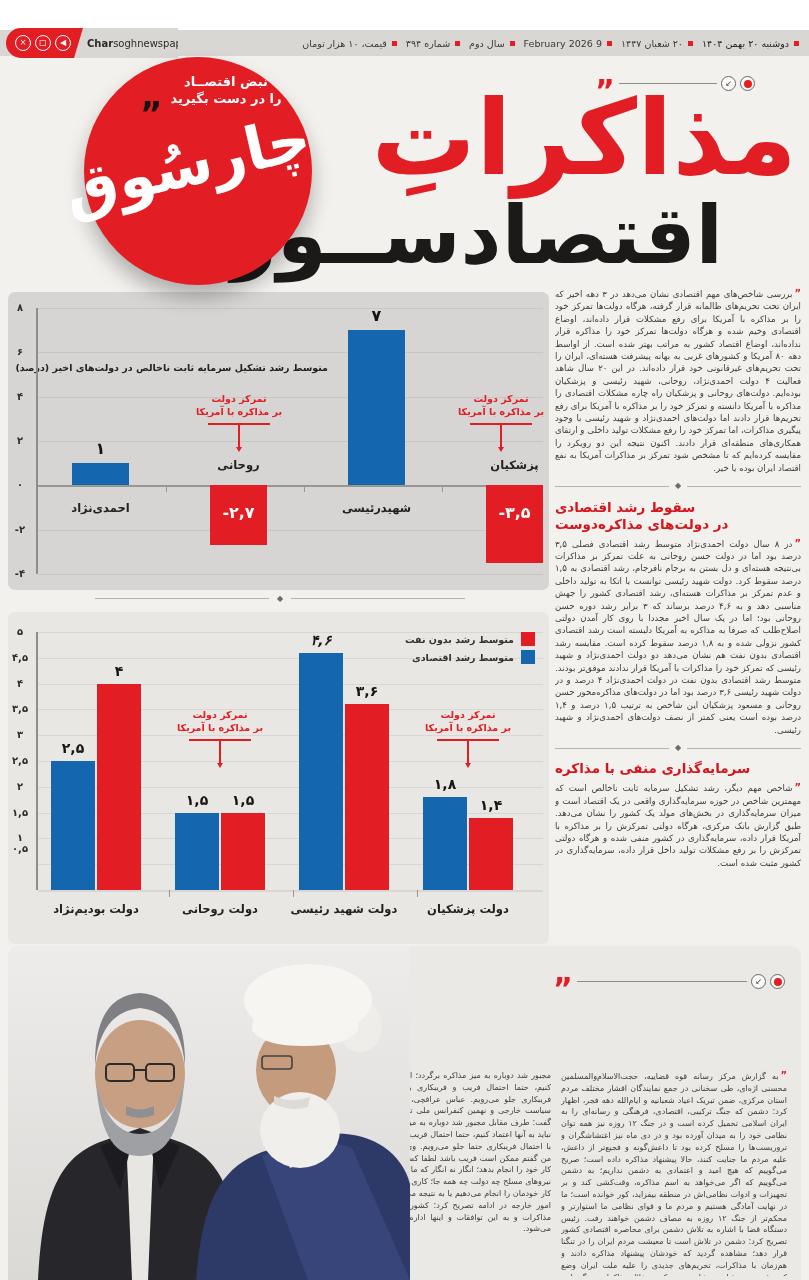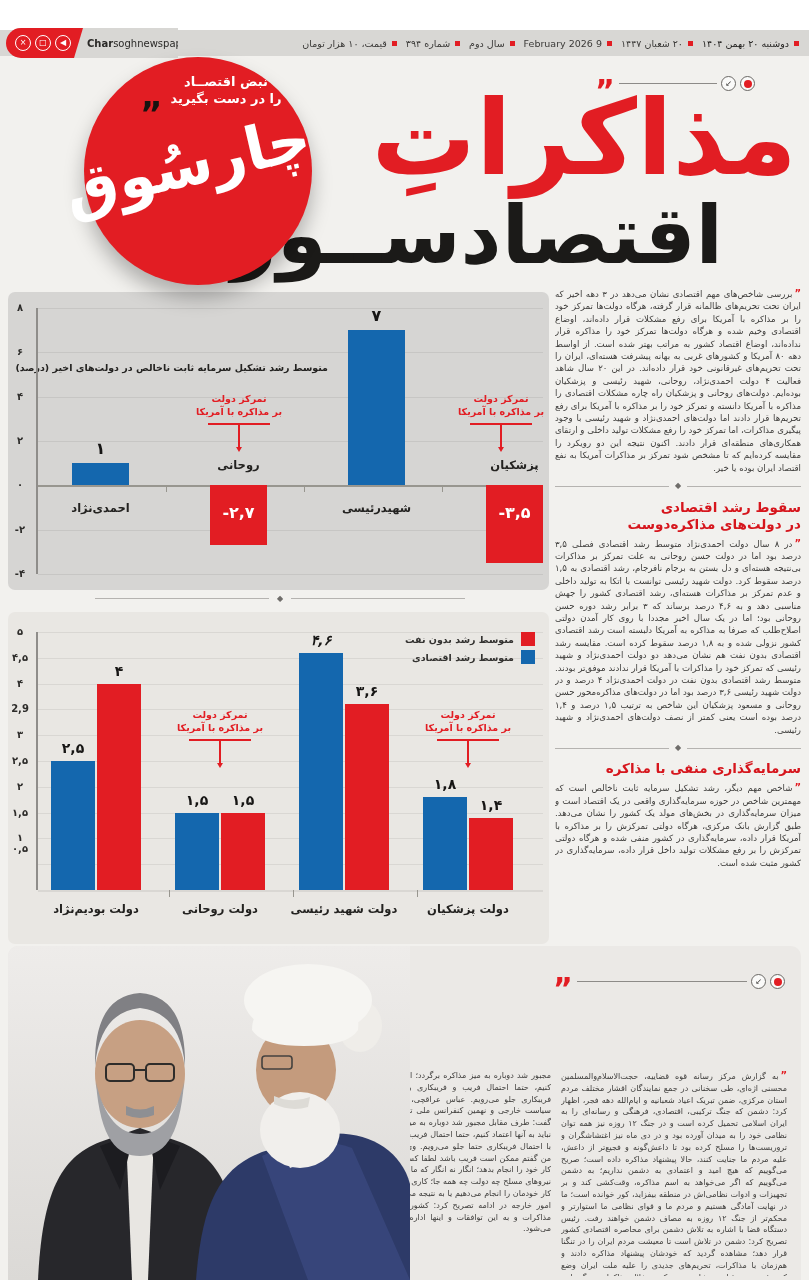--- a/index.html
+++ b/index.html
@@ -61,21 +61,21 @@
   .anno-head{width:0;height:0;border-left:3.5px solid transparent;border-right:3.5px solid transparent;border-top:5px solid #e21d23}
   
   .div-mid{position:absolute;left:95px;top:594px;width:370px;display:flex;align-items:center;gap:8px;color:#6f6d6a;font-size:8px;z-index:2}
   .div-mid .a-line{flex:1;height:1px;background:#b5b3b0}
   
   .article-col{position:absolute;right:8px;top:288px;width:246px;height:652px;overflow:hidden;direction:rtl;text-align:justify;font-size:8.6px;line-height:12.4px;color:#3c3b39;z-index:2}
   .article-col p{margin-bottom:3px}
   .q{color:#e21d23;font-weight:bold;font-size:10px;margin-left:2px}
   .a-div{display:flex;align-items:center;gap:6px;margin:6px 0;color:#6f6d6a;font-size:8px}
   .a-div .a-line{flex:1;height:1px;background:#b5b3b0}
-  .a-h{color:#d6161d;font-weight:bold;font-size:13.5px;text-align:right;line-height:17px;margin:2px 0 5px}
+  .a-h{color:#d6161d;font-weight:bold;font-size:13.5px;text-align:left;line-height:17px;margin:2px 0 5px}
   
   .bottom-card{position:absolute;left:8px;top:946px;width:793px;height:334px;background:#ebe9e6;border-radius:10px 10px 0 0;overflow:hidden;z-index:2}
   .photo{position:absolute;left:0;top:0;z-index:3}
   .bhl{position:absolute;right:12px;top:50px;width:402px;text-align:center;color:#151413;font-size:26px;line-height:33px;font-weight:bold;direction:rtl;z-index:4}
   .bcols{position:absolute;right:14px;top:124px;width:462px;height:206px;display:flex;gap:10px;direction:rtl;z-index:2}
   .bcol{flex:1;overflow:hidden;text-align:justify;font-size:8px;line-height:11.8px;color:#3e3d3b}
 </style>
 </head>
 <body>
 
@@ -195,21 +195,21 @@
 
 <section class="chart-panel" id="chart2">
     <div class="vaxis" style="left: 28px; top: 20px; height: 258px;"></div>
     <div class="grid" style="top: 20px;"></div>
     <div class="ytick" style="top: 14px;">۵</div>
     <div class="grid" style="top: 45.8px;"></div>
     <div class="ytick" style="top: 39.8px;">۴,۵</div>
     <div class="grid" style="top: 71.6px;"></div>
     <div class="ytick" style="top: 65.6px;">۴</div>
     <div class="grid" style="top: 97.4px;"></div>
-    <div class="ytick" style="top: 91.4px;">2,9</div>
+    <div class="ytick" style="top: 91.4px;">۳,۵</div>
     <div class="grid" style="top: 123.2px;"></div>
     <div class="ytick" style="top: 117.2px;">۳</div>
     <div class="grid" style="top: 149px;"></div>
     <div class="ytick" style="top: 143px;">۲,۵</div>
     <div class="grid" style="top: 174.8px;"></div>
     <div class="ytick" style="top: 168.8px;">۲</div>
     <div class="grid" style="top: 200.6px;"></div>
     <div class="ytick" style="top: 194.6px;">۱,۵</div>
     <div class="grid" style="top: 226.4px;"></div>
     <div class="ytick" style="top: 220.4px;">۱</div>

